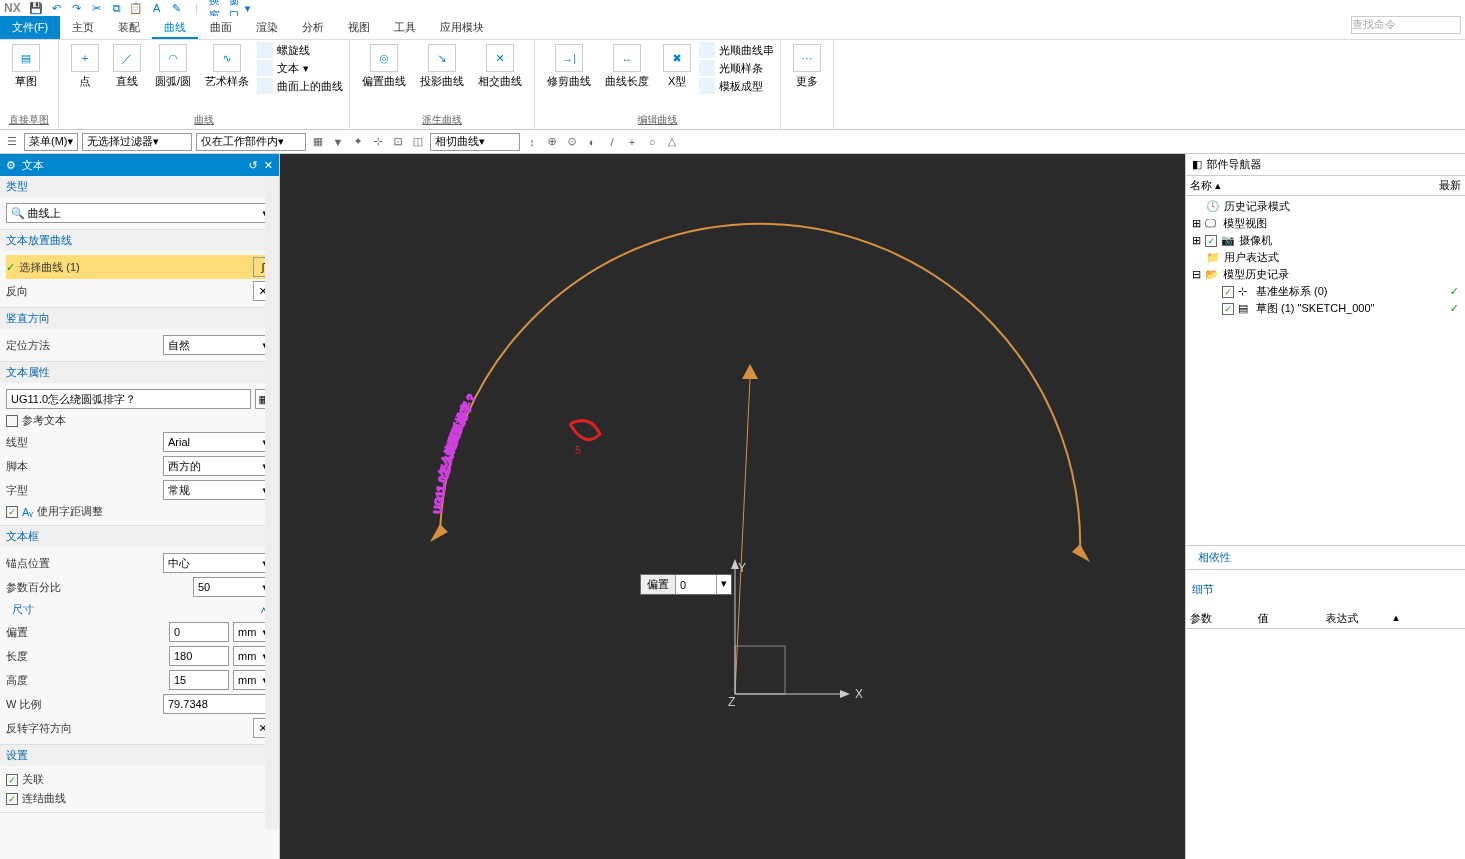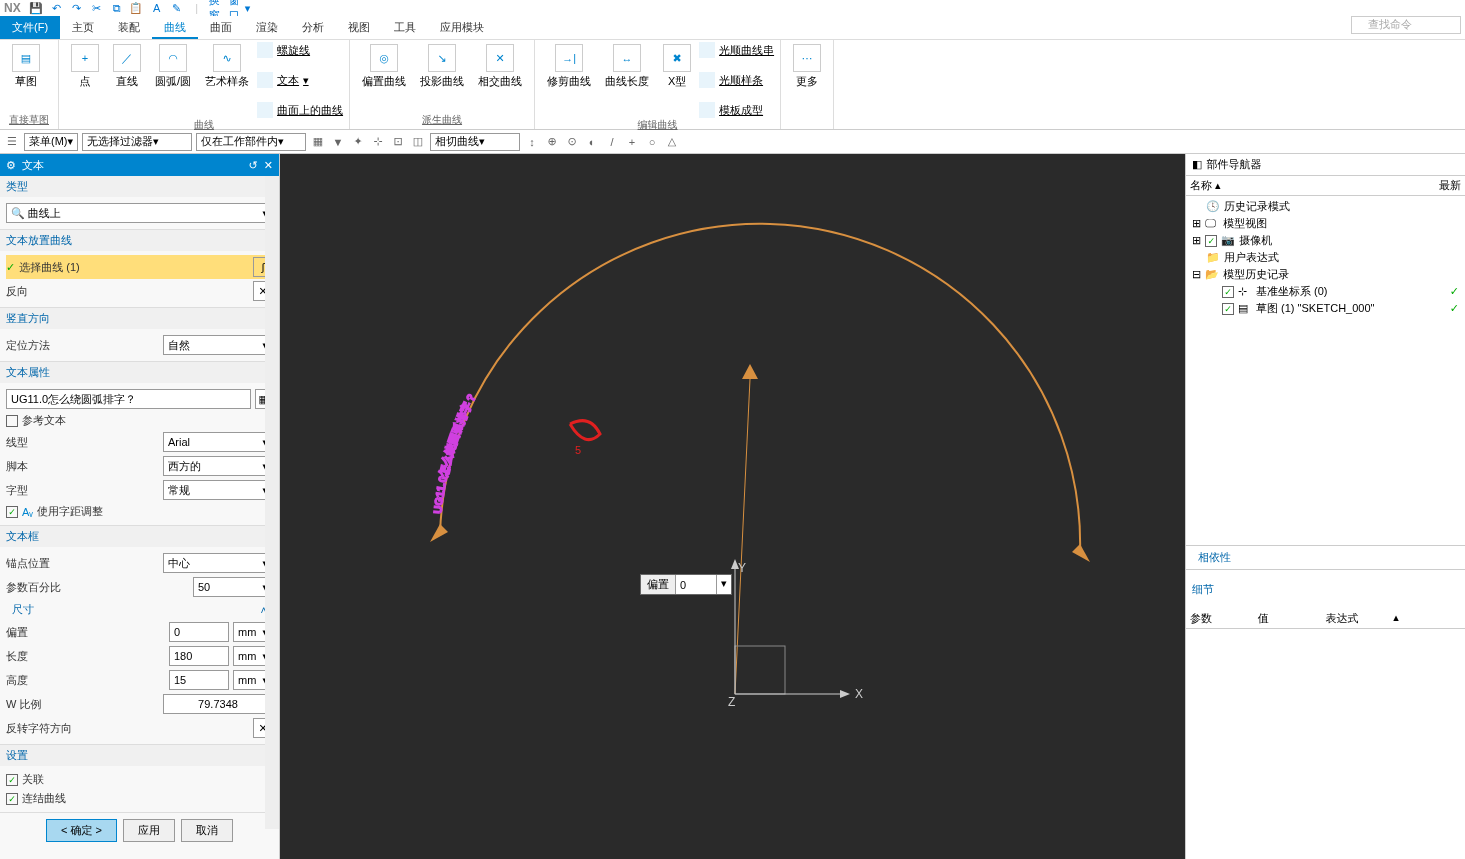--- a/index.html
+++ b/index.html
@@ -6,28 +6,28 @@
 body { width: 1465px; height: 859px; background: #f0f0f0; overflow: hidden; display: flex; flex-direction: column; }
 .titlebar { height: 16px; background: #fff; display: flex; align-items: center; padding: 0 4px; }
 .titlebar .nx { color: #888; font-weight: bold; font-size: 12px; margin-right: 8px; }
 .titlebar .qat { display: flex; gap: 4px; }
 .titlebar .qat span { width: 16px; height: 14px; display: inline-flex; align-items: center; justify-content: center; color: #0078d4; }
 .titlebar .title { flex: 1; text-align: center; color: #333; }
 .menubar { height: 24px; background: #fff; display: flex; border-bottom: 1px solid #ddd; }
 .menubar .fileTab { background: #0085cf; color: #fff; padding: 4px 12px; }
 .menubar .tab { padding: 4px 12px; color: #333; cursor: pointer; }
 .menubar .tab.active { color: #0085cf; border-bottom: 2px solid #0085cf; }
-.menubar .search { margin-left: auto; width: 110px; border: 1px solid #ccc; height: 18px; padding: 0 16px; color: #aaa; margin-right: 4px;}
+.menubar .search { margin-left: auto; width: 110px; border: 1px solid #ccc; height: 18px; padding: 0 0; color: #aaa; margin-right: 4px;}
 .ribbon { height: 90px; background: #fff; border-bottom: 1px solid #ccc; display: flex; }
 .ribbon .group { border-right: 1px solid #ddd; padding: 2px 6px; display: flex; flex-direction: column; justify-content: space-between; }
 .ribbon .group .icons { display: flex; gap: 2px; flex-wrap: wrap; }
 .ribbon .group .gtitle { text-align: center; color: #666; font-size: 10px; text-decoration: underline; }
 .ribbon .bigbtn { display: flex; flex-direction: column; align-items: center; gap: 2px; padding: 2px 6px; }
 .ribbon .bigbtn .ic { width: 28px; height: 28px; border: 1px solid #ccc; display:flex; align-items:center; justify-content:center; color:#0085cf;}
-.ribbon .smrow { display: flex; flex-direction: column; gap: 14px; text-decoration: underline; }
+.ribbon .smrow { display: flex; flex-direction: column; gap: 2px; }
 .ribbon .smrow .sitem { display: flex; align-items: center; gap: 4px; white-space: nowrap; }
 .ribbon .sitem .ic2 { width: 16px; height: 16px; background:#e8f4fb; display:inline-block;}
 .toolbar { height: 24px; background: #fff; border-bottom: 1px solid #ccc; display: flex; align-items: center; gap: 4px; padding: 0 4px; }
 .toolbar .sel { border: 1px solid #999; height: 18px; padding: 0 4px; background: #fff; display:flex; align-items:center;}
 .toolbar .ic3 { width: 16px; height: 16px; display:inline-flex; align-items:center; justify-content:center; color:#666;}
 .main { flex: 1; display: flex; overflow: hidden; }
 .leftpanel { width: 280px; background: #f8f8f8; display: flex; flex-direction: column; border-right: 1px solid #ccc;}
 .leftpanel .header { background: #0085cf; color: #fff; height: 22px; display: flex; align-items: center; padding: 0 6px; gap: 6px;}
 .leftpanel .header .close { margin-left: auto; }
 .leftpanel .body { flex: 1; overflow-y: auto; position:relative;}
@@ -375,21 +375,21 @@
           <div class="row">
               <span class="lbl">高度</span>
               <input class="inp2" value="15" style="">
               <div class="unit">
                 <span>mm</span>
                 <span>▾</span>
               </div>
             </div>
           <div class="row">
               <span class="lbl">W 比例</span>
-              <input class="inp" style="width: 110px; text-align: center;" value="79.7348">
+              <input class="inp" style="width: 110px; text-align: left;" value="79.7348">
             </div>
           <div class="row">
               <span class="lbl">反转字符方向</span>
               <span class="iconbtn">✕</span>
             </div>
         </div>
       </div>
       <div class="section">
         <div class="shead">
             <span>设置</span>
@@ -398,25 +398,20 @@
         <div class="scontent">
           <div class="row">
               <span class="check">✓</span>
               <span class="lbl">关联</span>
             </div>
           <div class="row">
               <span class="check">✓</span>
               <span class="lbl">连结曲线</span>
             </div>
         </div>
-      </div>
-      <div class="btnrow">
-        <div class="btn primary">&lt; <span>确定</span> &gt;</div>
-        <div class="btn">应用</div>
-        <div class="btn">取消</div>
       </div>
       <div class="scrollbar"></div>
     </div>
   </div>
 
   <div class="viewport">
     <svg width="100%" height="100%" viewBox="0 0 905 705">
 
       <path id="arcpath" d="M 160 380 A 320 320 0 0 1 800 400" stroke="#d89040" stroke-width="2" fill="none"></path>
 

